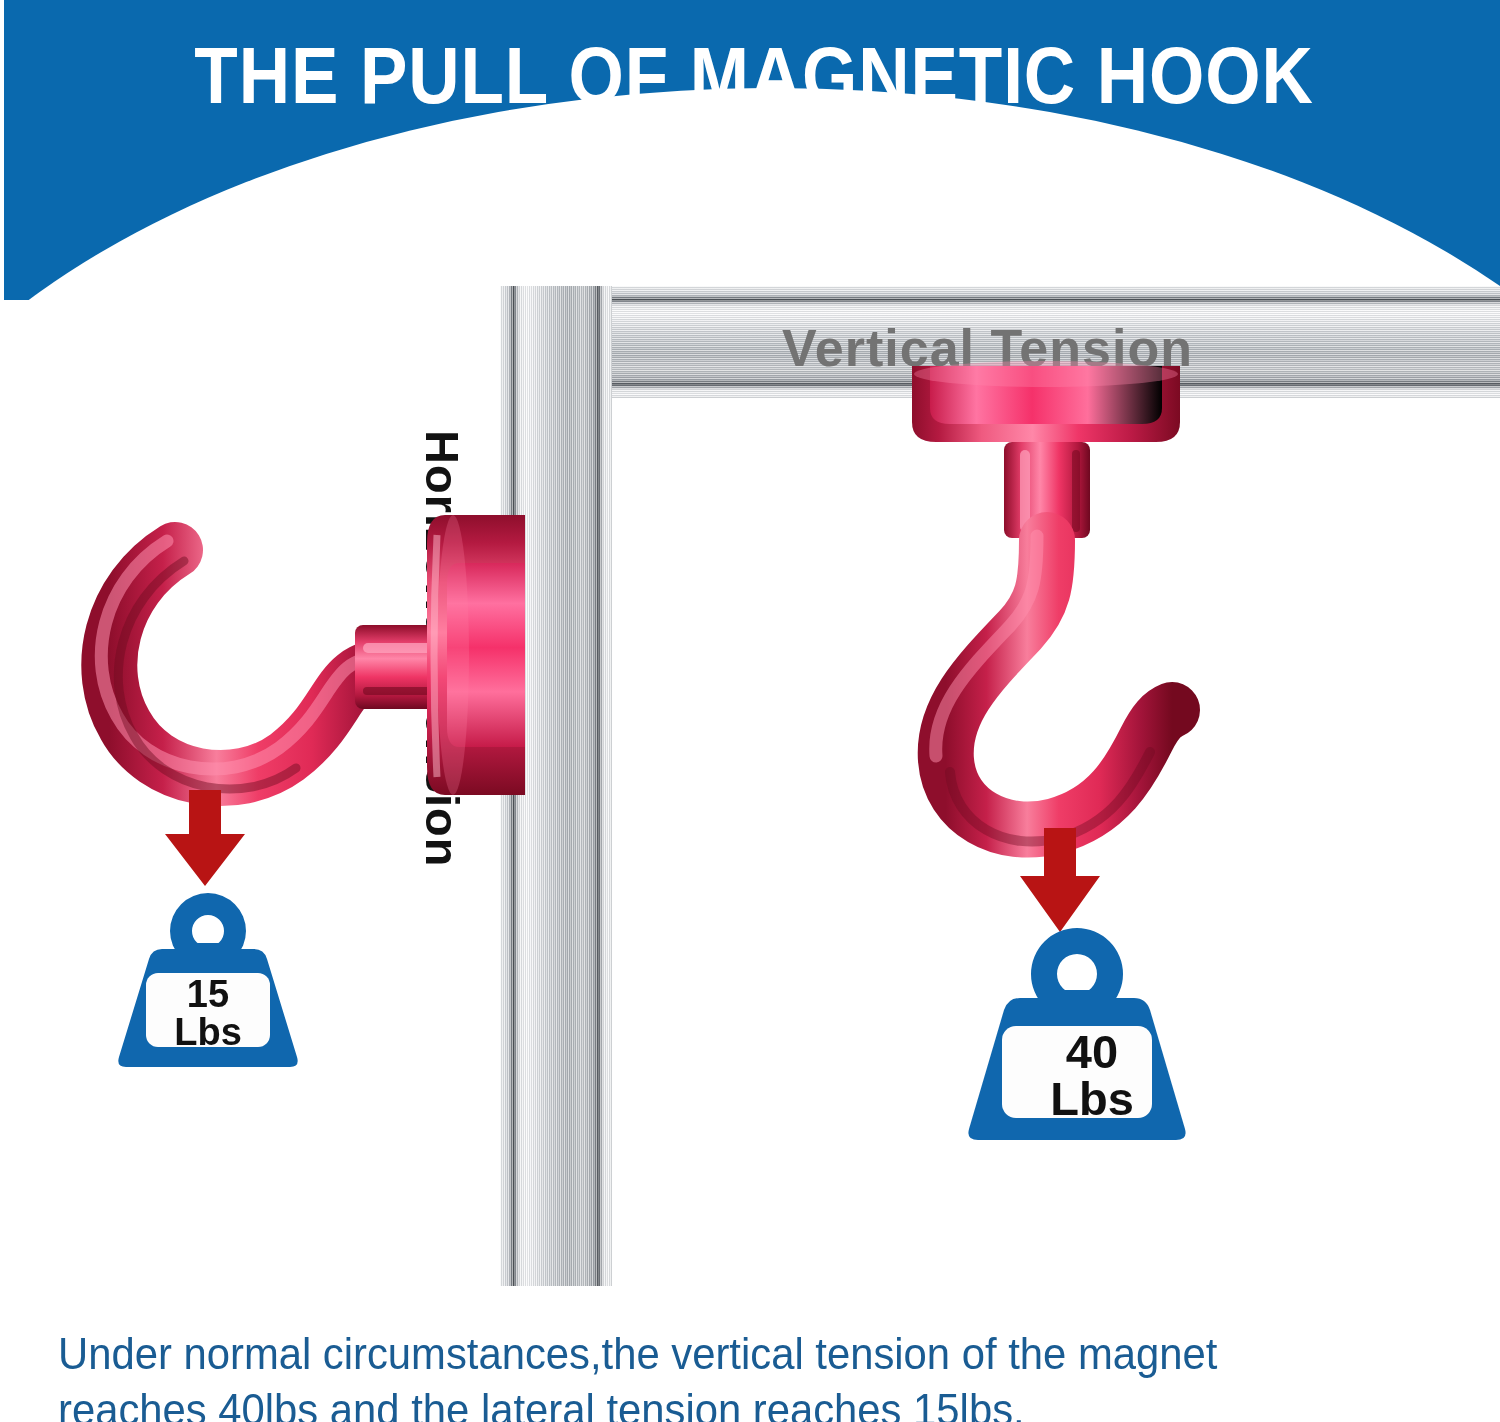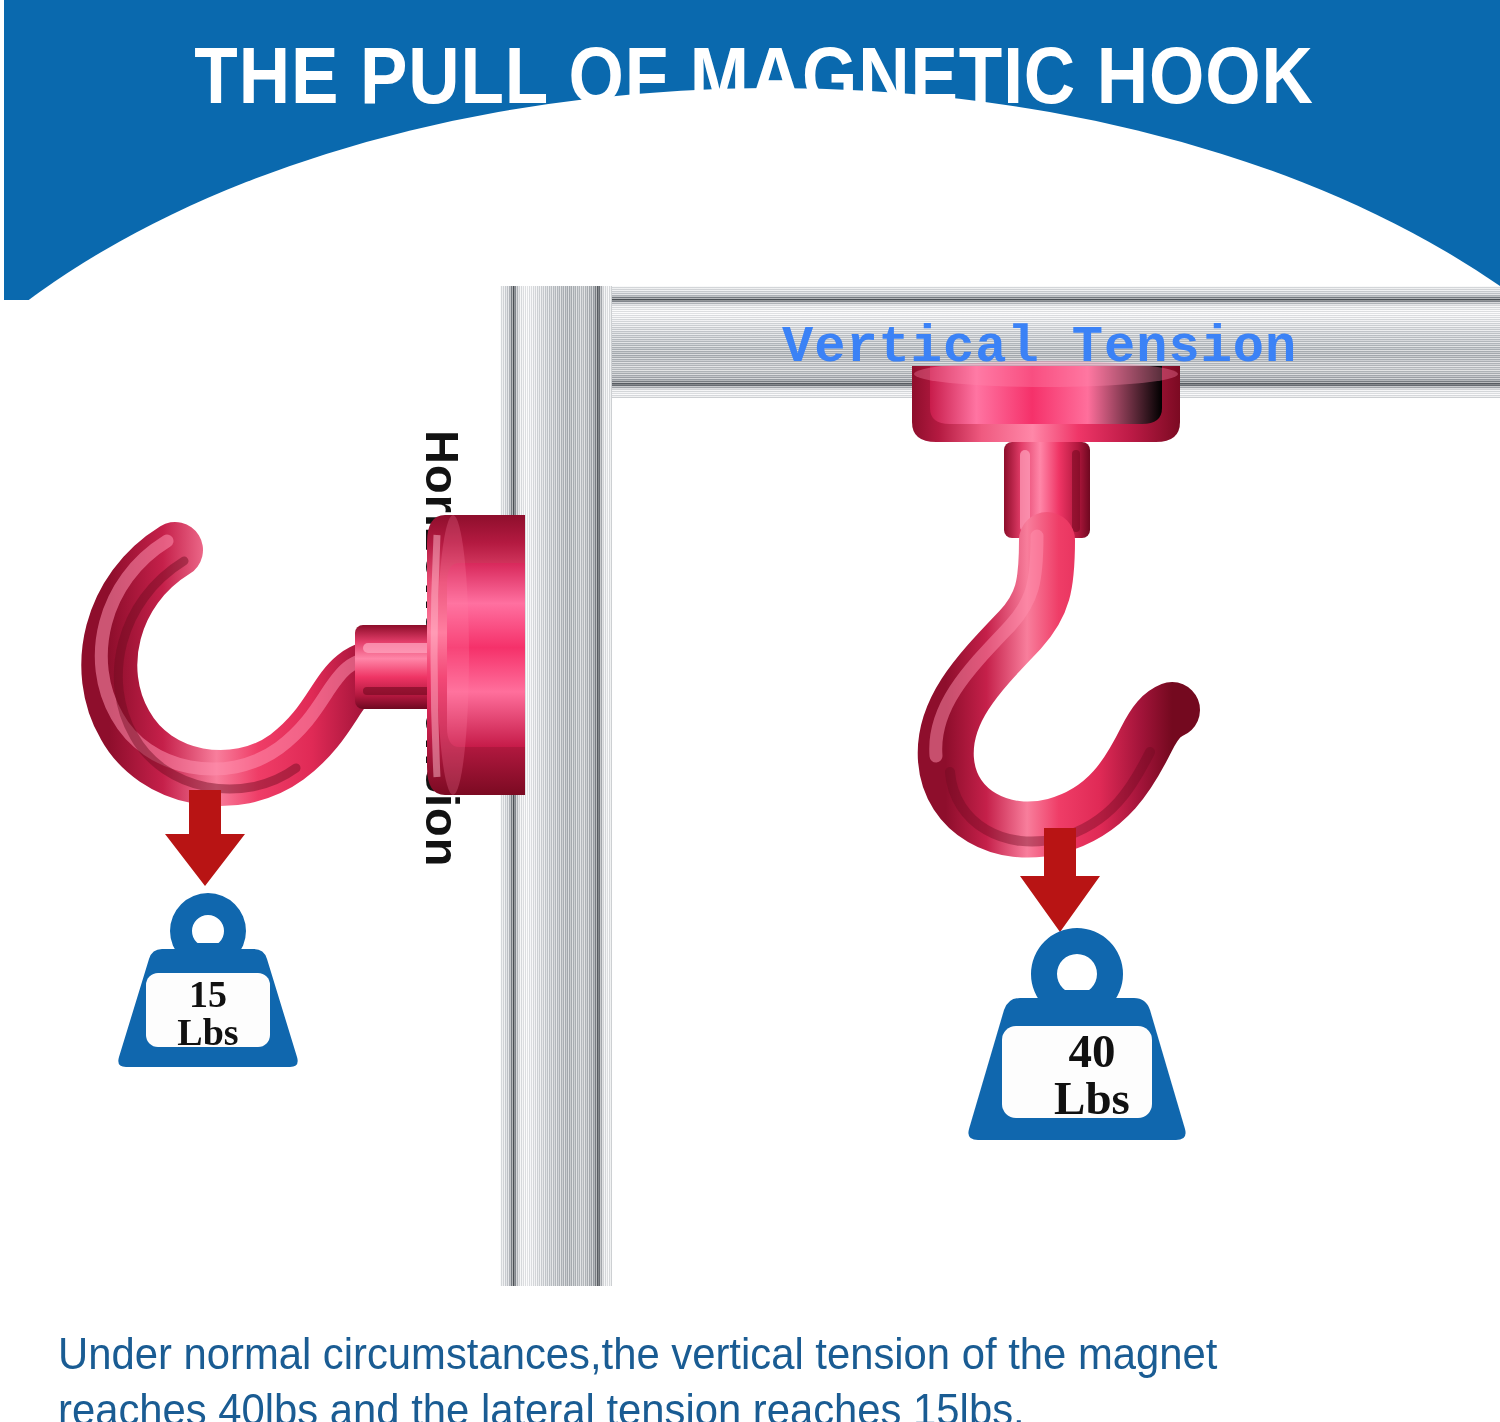--- a/index.html
+++ b/index.html
@@ -52,39 +52,39 @@
        linear-gradient(to right,
           #f3f4f5 0%, #d8dade 6%, #b7babf 9%,
           #6f747a 10.5%, #3b3f44 12%, #7d8288 13.5%,
           #e9eaec 17%, #fbfbfc 24%,
           #cdd0d4 44%, #aeb2b7 62%, #c7cacd 74%,
           #9ea2a7 84%, #42464b 87.5%, #7e8288 89.5%,
           #e6e7e9 92%, #f7f7f8 97%, #dfe1e3 100%);}
 
   
   #label-vertical{position:absolute;left:782px;top:318px;
-     font-size:52px;font-weight:bold;color:#3b82f6;white-space:nowrap;
-     letter-spacing:1px;font-family:Liberation Mono, monospace;}
+     font-size:52px;font-weight:bold;color:#737373;white-space:nowrap;
+     letter-spacing:1px;}
   #label-horizontal{position:absolute;left:470px;top:430px;width:460px;
      font-size:47px;font-weight:bold;color:#121212;white-space:nowrap;
      letter-spacing:1px;
      transform:rotate(90deg);transform-origin:left top;}
 
   
   .hook-svg{position:absolute;}
   #hook-horizontal{left:55px;top:495px;}
   #hook-vertical{left:880px;top:360px;}
 
   
   .arrow{position:absolute;}
   #arrow-left{left:155px;top:790px;}
   #arrow-right{left:1010px;top:828px;}
 
   
-  .weight{position:absolute;font-family:Liberation Serif, serif;}
+  .weight{position:absolute;}
   #weight-left{left:100px;top:885px;}
   #weight-right{left:950px;top:918px;}
   .weight-text{position:absolute;text-align:center;color:#111;font-weight:bold;
      line-height:1.0;}
 
   
   #caption{position:absolute;left:58px;top:1326px;width:1400px;
      color:#1a5c93;font-size:44px;line-height:56px;
      transform:scaleX(.95);transform-origin:0 0;}
 </style>

